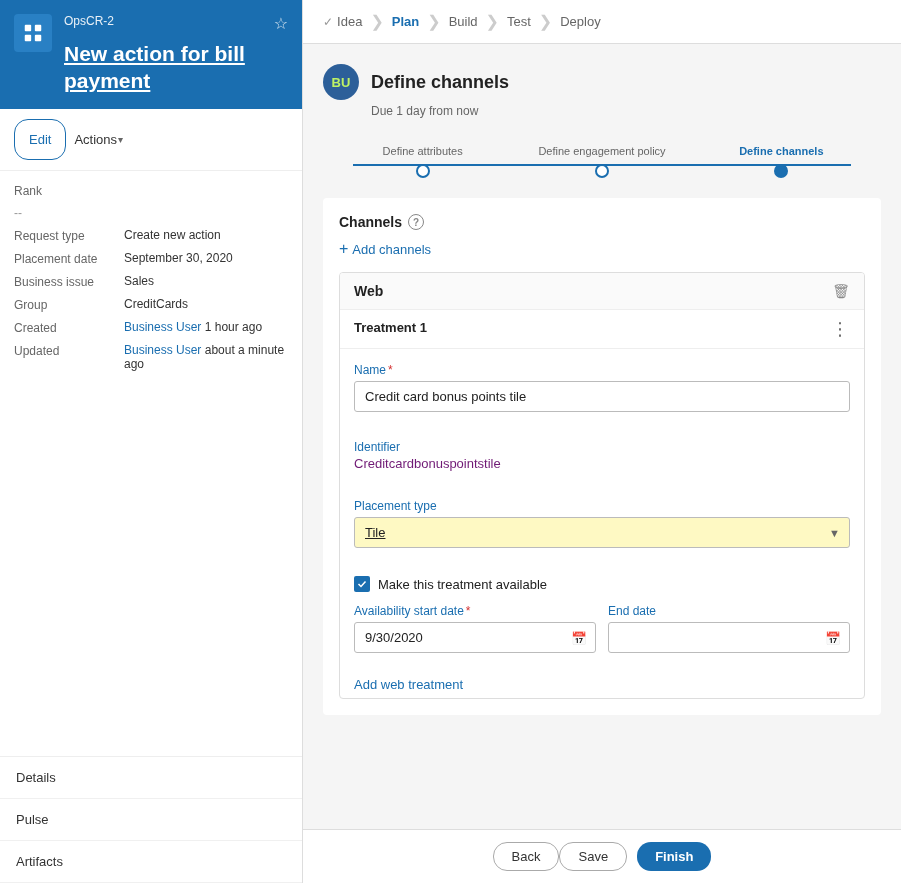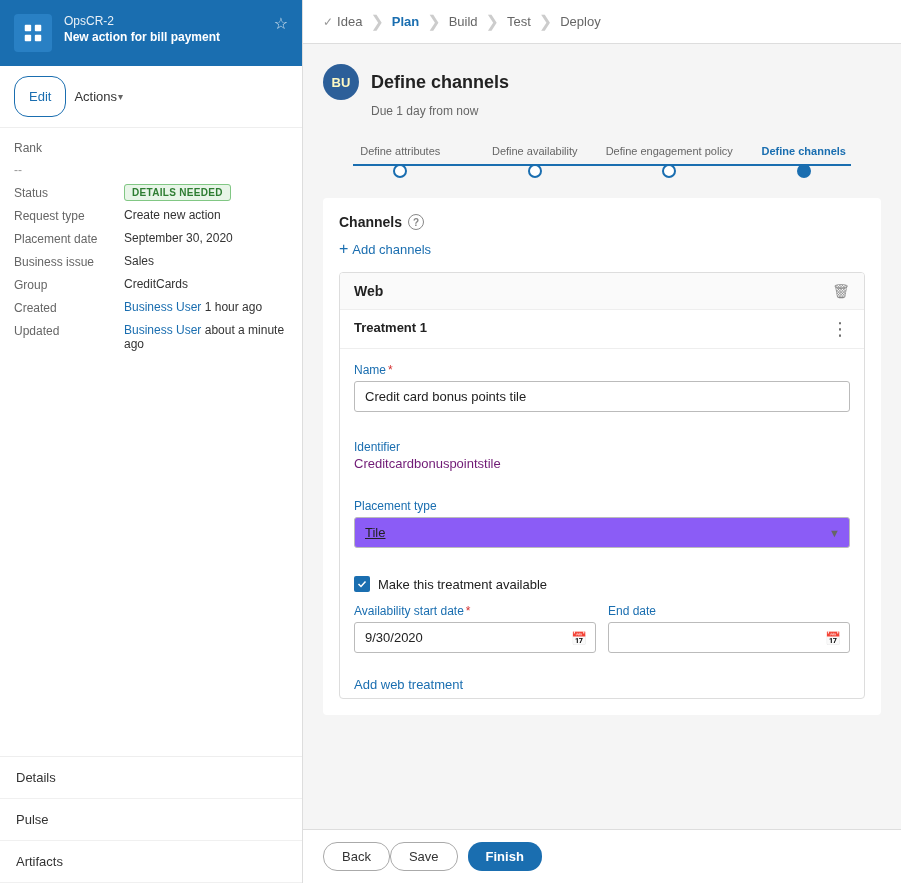--- a/index.html
+++ b/index.html
@@ -5,21 +5,21 @@
     * { box-sizing: border-box; margin: 0; padding: 0; }
     body { font-family: "Segoe UI", Arial, sans-serif; font-size: 13px; background: #f0f0f0; display: flex; width: 901px; height: 883px; overflow: hidden; }
 
     
     .left-panel { width: 303px; min-width: 303px; background: #fff; display: flex; flex-direction: column; border-right: 1px solid #ddd; }
     .left-header { background: #1a6eb0; color: #fff; padding: 14px 16px 14px 14px; display: flex; align-items: flex-start; gap: 12px; position: relative; }
     .left-header-icon { width: 38px; height: 38px; background: #2980c4; border-radius: 4px; display: flex; align-items: center; justify-content: center; flex-shrink: 0; }
     .left-header-icon svg { fill: #fff; }
     .left-header-text { flex: 1; }
     .left-header-id { font-size: 12px; font-weight: 400; opacity: 0.9; }
-    .left-header-title { font-size: 12px; font-weight: 700; line-height: 1.3; margin-top: 2px; }
+    .left-header-title { font-size: 21px; font-weight: 700; line-height: 1.3; margin-top: 12px; text-decoration: underline; }
     .left-header-star { position: absolute; top: 14px; right: 14px; color: #fff; opacity: 0.8; font-size: 16px; cursor: pointer; }
 
     .left-actions { padding: 10px 14px; display: flex; align-items: center; gap: 8px; border-bottom: 1px solid #eee; }
     .btn-edit { border: 1.5px solid #1a6eb0; color: #1a6eb0; background: #fff; border-radius: 14px; padding: 12px 14px; font-size: 13px; cursor: pointer; font-weight: 500; }
     .btn-actions { background: none; border: none; color: #333; font-size: 13px; cursor: pointer; display: flex; align-items: center; gap: 1px; }
     .btn-actions-arrow { font-size: 10px; color: #666; }
 
     .left-meta { padding: 12px 14px; flex: 1; overflow-y: auto; }
     .meta-row { display: flex; margin-bottom: 8px; align-items: flex-start; }
     .meta-label { color: #666; min-width: 110px; font-size: 12px; padding-top: 1px; }
@@ -34,21 +34,21 @@
     
     .right-panel { flex: 1; display: flex; flex-direction: column; background: #f5f5f5; }
     .progress-bar-wrap { background: #fff; padding: 12px 20px; border-bottom: 1px solid #ddd; display: flex; align-items: center; gap: 0; }
     .progress-step { display: flex; align-items: center; font-size: 13px; color: #666; position: relative; }
     .progress-step .check { color: #999; margin-right: 4px; font-size: 12px; }
     .progress-arrow { color: #ccc; margin: 0 8px; font-size: 16px; }
     .progress-step.current { color: #1a6eb0; font-weight: 700; }
 
     .main-content { flex: 1; overflow-y: auto; padding: 20px 20px; }
     .section-header { display: flex; align-items: center; gap: 12px; margin-bottom: 4px; }
-    .section-avatar { width: 36px; height: 36px; background: #2c5f99; border-radius: 50%; color: #fef9c3; display: flex; align-items: center; justify-content: center; font-size: 13px; font-weight: 600; flex-shrink: 0; }
+    .section-avatar { width: 36px; height: 36px; background: #2c5f99; border-radius: 50%; color: #bef264; display: flex; align-items: center; justify-content: center; font-size: 13px; font-weight: 600; flex-shrink: 0; }
     .section-title { font-size: 18px; font-weight: 600; color: #222; }
     .section-due { font-size: 12px; color: #666; margin-left: 48px; margin-bottom: 16px; }
 
     
     .steps-track { display: flex; align-items: flex-end; margin: 0 0 20px 0; padding: 10px 10px 0 10px; position: relative; }
     .steps-line { position: absolute; bottom: 12px; left: 30px; right: 30px; height: 2px; background: #1a6eb0; z-index: 0; }
     .step-item { display: flex; flex-direction: column; align-items: center; flex: 1; position: relative; z-index: 1; }
     .step-label { font-size: 11px; color: #666; text-align: center; margin-bottom: 6px; line-height: 1.3; }
     .step-label.active { color: #1a6eb0; font-weight: 600; }
     .step-dot { width: 14px; height: 14px; border-radius: 50%; border: 2px solid #1a6eb0; background: #fff; }
@@ -73,38 +73,38 @@
 
     .treatment-body { padding: 14px; }
     .field-group { margin-bottom: 28px; }
     .field-label { font-size: 12px; color: #1a6eb0; margin-bottom: 4px; }
     .field-label .required { color: #d32f2f; margin-left: 2px; }
     .field-input { width: 100%; border: 1px solid #bbb; border-radius: 3px; padding: 7px 10px; font-size: 13px; color: #222; outline: none; }
     .field-static-label { font-size: 12px; color: #1a6eb0; margin-bottom: 2px; }
     .field-static-value { font-size: 13px; color: #701a75; margin-bottom: 10px; }
 
     .field-select-wrap { position: relative; }
-    .field-select { width: 100%; border: 1px solid #bbb; border-radius: 3px; padding: 7px 30px 7px 10px; font-size: 13px; color: #222; appearance: none; background: #8b5cf6; outline: none; cursor: pointer; text-decoration: underline; }
+    .field-select { width: 100%; border: 1px solid #bbb; border-radius: 3px; padding: 7px 30px 7px 10px; font-size: 13px; color: #222; appearance: none; background: #fef9c3; outline: none; cursor: pointer; text-decoration: underline; }
     .field-select-arrow { position: absolute; right: 10px; top: 50%; transform: translateY(-50%); color: #666; font-size: 11px; pointer-events: none; }
 
     .checkbox-row { display: flex; align-items: center; gap: 8px; margin-bottom: 12px; }
     .checkbox-box { width: 16px; height: 16px; background: #1a6eb0; border-radius: 2px; display: flex; align-items: center; justify-content: center; flex-shrink: 0; cursor: pointer; }
     .checkbox-box svg { fill: #fff; }
     .checkbox-label { font-size: 13px; color: #222; }
 
     .dates-row { display: flex; gap: 12px; }
     .dates-field { flex: 1; }
     .date-input-wrap { position: relative; }
     .date-input { width: 100%; border: 1px solid #bbb; border-radius: 3px; padding: 7px 30px 7px 10px; font-size: 13px; color: #222; outline: none; }
     .date-icon { position: absolute; right: 8px; top: 50%; transform: translateY(-50%); color: #666; font-size: 13px; pointer-events: none; }
 
     .add-treatment-btn { display: block; color: #1a6eb0; font-size: 13px; cursor: pointer; background: none; border: none; padding: 10px 14px 6px; text-align: left; }
 
     
-    .footer-actions { background: #fff; padding: 12px 20px; border-top: 1px solid #ddd; display: flex; justify-content: flex-start; align-items: center; }
+    .footer-actions { background: #fff; padding: 12px 20px; border-top: 1px solid #ddd; display: flex; justify-content: center; align-items: center; }
     .btn-back { border: 1.5px solid #aaa; background: #fff; color: #333; border-radius: 14px; padding: 6px 18px; font-size: 13px; cursor: pointer; }
     .footer-right { display: flex; gap: 10px; }
     .btn-save { border: 1.5px solid #aaa; background: #fff; color: #333; border-radius: 14px; padding: 6px 18px; font-size: 13px; cursor: pointer; }
     .btn-finish { background: #1a6eb0; color: #fff; border: none; border-radius: 14px; padding: 6px 18px; font-size: 13px; cursor: pointer; font-weight: 600; }
   </style>
 </head>
 <body>
 
 <div class="left-panel">
   <div class="left-header">
@@ -131,26 +131,20 @@
     </button>
   </div>
 
   <div class="left-meta">
     <div class="meta-row">
       <span class="meta-label">Rank</span>
     </div>
     <div class="meta-row">
       <span class="meta-value meta-rank">--</span>
     </div>
-    <div class="meta-row" style="margin-top:6px">
-      <span class="meta-label">Status</span>
-      <span class="meta-value">
-        <span class="badge-details-needed">DETAILS NEEDED</span>
-      </span>
-    </div>
     <div class="meta-row">
       <span class="meta-label">Request type</span>
       <span class="meta-value">Create new action</span>
     </div>
     <div class="meta-row">
       <span class="meta-label">Placement date</span>
       <span class="meta-value">September 30, 2020</span>
     </div>
     <div class="meta-row">
       <span class="meta-label">Business issue</span>
@@ -210,24 +204,20 @@
     <div class="section-header">
       <div class="section-avatar">BU</div>
       <div class="section-title">Define channels</div>
     </div>
     <div class="section-due">Due 1 day from now</div>
 
     <div class="steps-track">
       <div class="steps-line"></div>
       <div class="step-item">
         <div class="step-label">Define attributes</div>
-        <div class="step-dot"></div>
-      </div>
-      <div class="step-item">
-        <div class="step-label">Define availability</div>
         <div class="step-dot"></div>
       </div>
       <div class="step-item">
         <div class="step-label">Define engagement policy</div>
         <div class="step-dot"></div>
       </div>
       <div class="step-item">
         <div class="step-label active">Define channels</div>
         <div class="step-dot filled"></div>
       </div>

